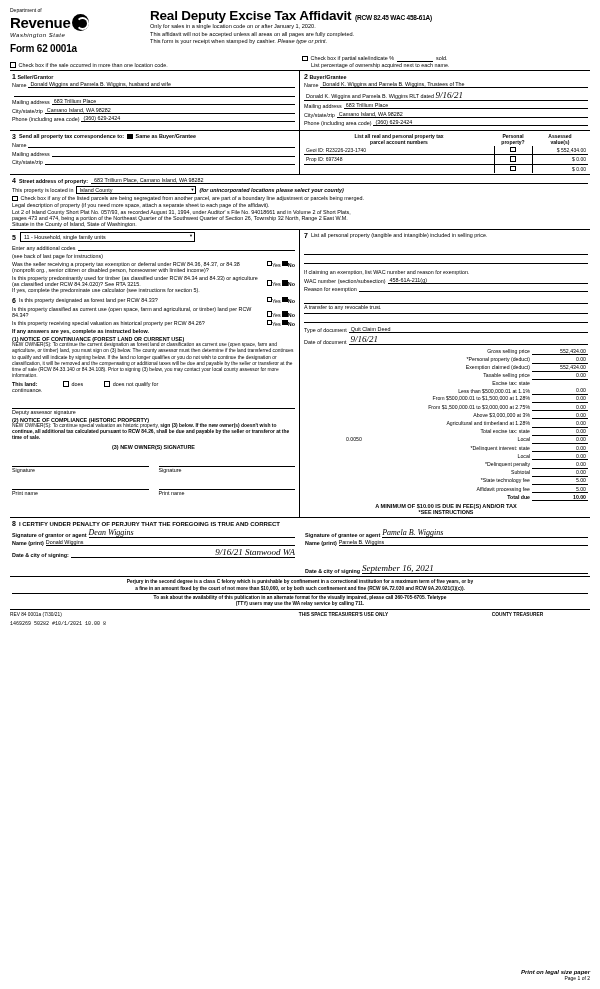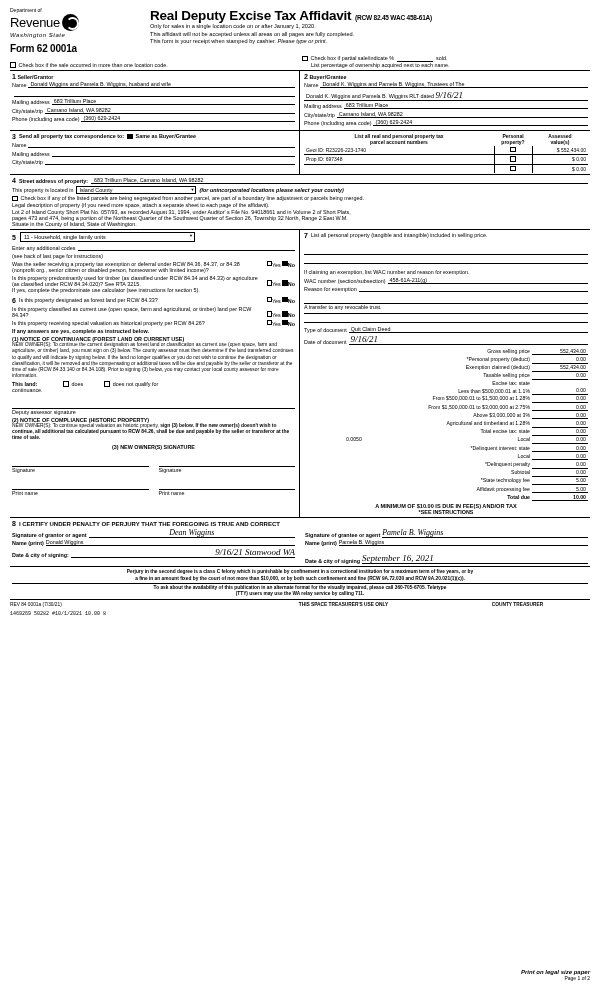--- a/index.html
+++ b/index.html
@@ -12,21 +12,21 @@
     color:#000;
     position:relative;
     overflow:hidden;
   }
   .page { position:relative; width:600px; height:989px; padding:8px 10px 0 10px; }
 
   
   .hdr { display:flex; align-items:flex-start; border-bottom:0; }
   .hdr-left { width:140px; padding-right:4px; }
   .dept { font-size:5px; line-height:1.15; }
-  .revenue { font-size:13px; font-weight:normal; letter-spacing:-.3px; line-height:1; }
+  .revenue { font-size:15px; font-weight:bold; letter-spacing:-.3px; line-height:1; }
   .wash { font-size:6px; font-style:italic; letter-spacing:.5px; margin-top:1px;}
   .formno { font-size:10px; font-weight:bold; margin-top:5px; letter-spacing:-.2px;}
   .swirl { display:inline-block; width:17px; height:17px; border-radius:50%;
            background:#000; color:#fff; position:relative; vertical-align:middle; margin-left:2px;}
   .swirl:after { content:""; position:absolute; left:4px; top:3px; width:9px; height:9px;
                  border:2px solid #fff; border-radius:50%; border-left-color:transparent; }
   .hdr-right { flex:1; }
   .title { font-size:13.5px; font-weight:bold; letter-spacing:-.2px; }
   .title .rcw { font-size:6.5px; font-weight:bold; }
   .subline { font-size:5.6px; line-height:1.35; }
@@ -467,41 +467,41 @@
 
   <div class="perjury">
     <div style="display:flex;gap:3px;align-items:center;">
       <span class="secnum">8</span>
       <span class="b" style="font-size:6px;">I CERTIFY UNDER PENALTY OF PERJURY THAT THE FOREGOING IS TRUE AND CORRECT</span>
     </div>
     <div style="display:flex;gap:10px;margin-top:1px;">
       <div style="width:50%;">
         <div style="display:flex;align-items:flex-end;gap:2px;">
           <span class="b" style="white-space:nowrap;">Signature of grantor or agent</span>
-          <span class="ul scribble" style="flex:1;text-align:center;">Dean Wiggins</span>
+          <span class="ul scribble" style="flex:1;">Dean Wiggins</span>
         </div>
         <div style="display:flex;align-items:flex-end;gap:2px;margin-top:1px;">
           <span class="b" style="white-space:nowrap;">Name (print)</span>
           <span class="ul" style="flex:1;">Donald Wiggins</span>
         </div>
         <div style="display:flex;align-items:flex-end;gap:2px;margin-top:1px;">
           <span class="b" style="white-space:nowrap;">Date &amp; city of signing:</span>
           <span class="ul handbig" style="flex:1;text-align:right;">9/16/21   Stanwood WA</span>
         </div>
       </div>
       <div style="width:50%;">
         <div style="display:flex;align-items:flex-end;gap:2px;">
           <span class="b" style="white-space:nowrap;">Signature of grantee or agent</span>
           <span class="ul scribble" style="flex:1;">Pamela B. Wiggins</span>
         </div>
         <div style="display:flex;align-items:flex-end;gap:2px;margin-top:1px;">
           <span class="b" style="white-space:nowrap;">Name (print)</span>
           <span class="ul" style="flex:1;">Pamela B. Wiggins</span>
         </div>
-        <div style="display:flex;align-items:flex-end;gap:2px;margin-top:7px;">
+        <div style="display:flex;align-items:flex-end;gap:2px;margin-top:17px;">
           <span class="b" style="white-space:nowrap;">Date &amp; city of signing</span>
           <span class="ul handbig" style="flex:1;">September 16, 2021</span>
         </div>
       </div>
     </div>
   </div>
 
   <div class="warn">
     <div class="b center">Perjury in the second degree is a class C felony which is punishable by confinement in a correctional institution for a maximum term of five years, or by</div>
     <div class="b center">a fine in an amount fixed by the court of not more than $10,000, or by both such confinement and fine (RCW 9A.72.030 and RCW 9A.20.021(1)(c)).</div>

